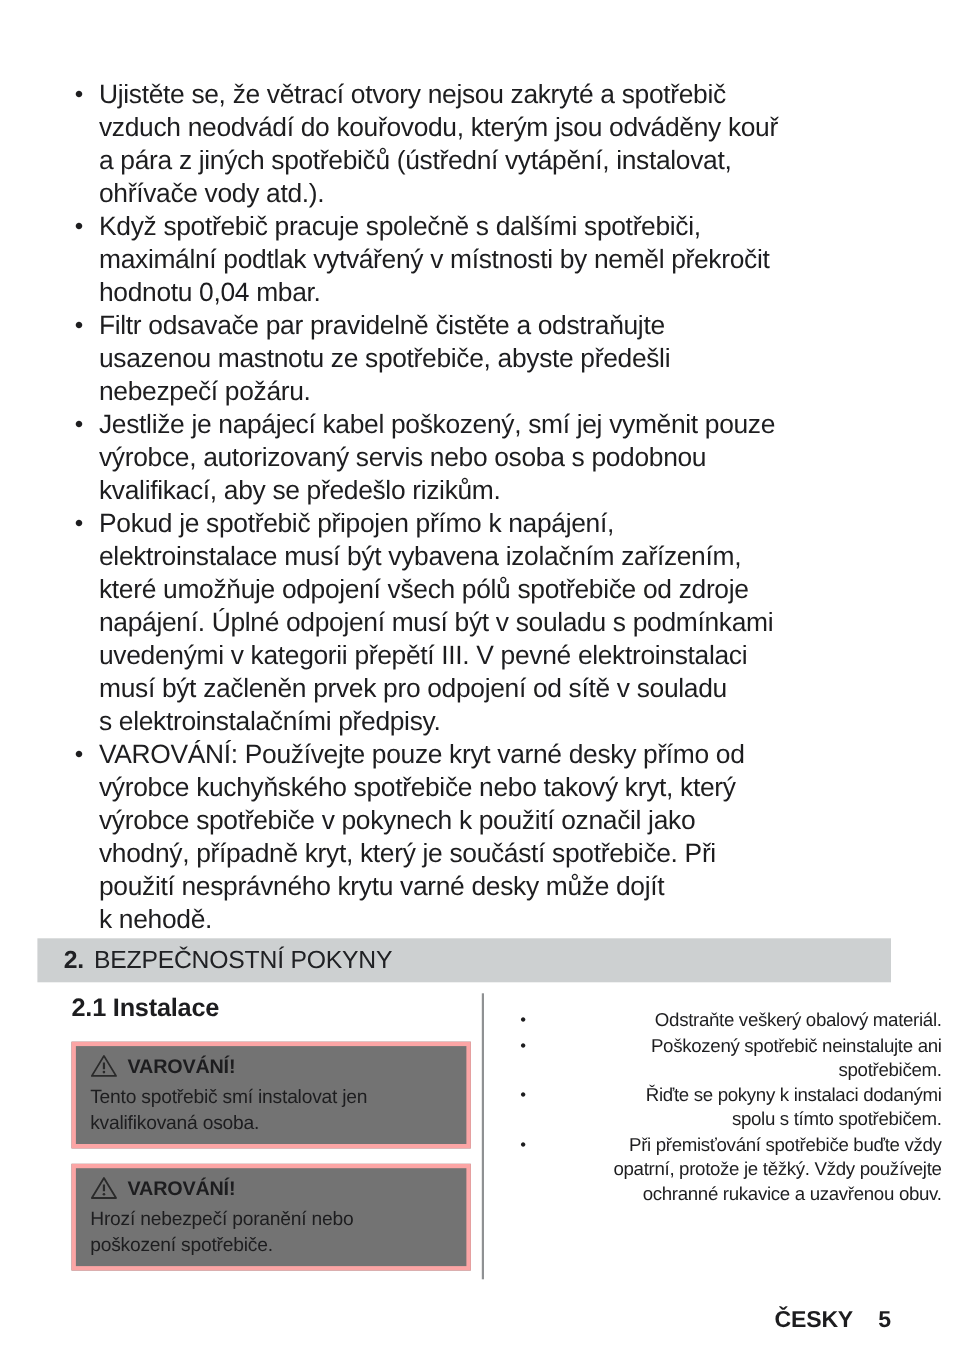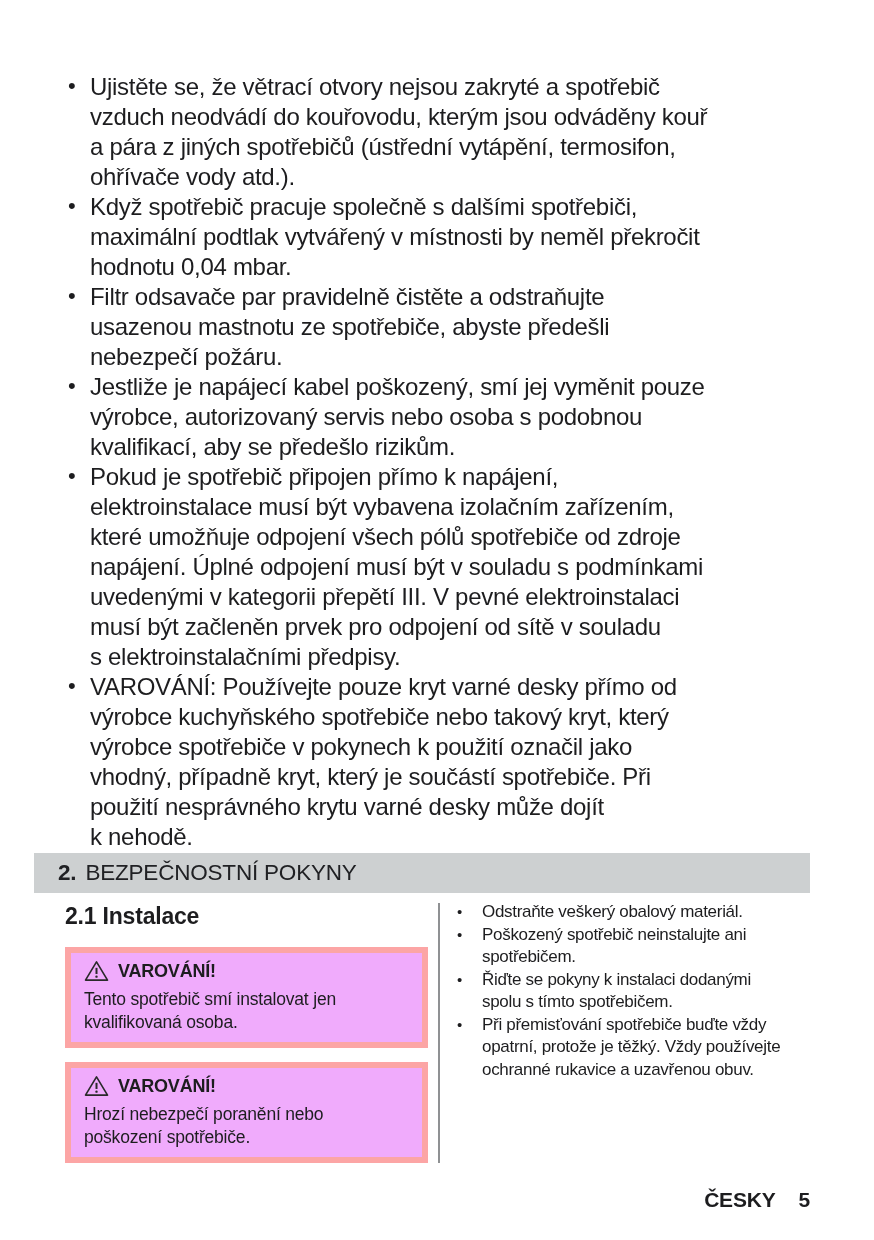--- a/index.html
+++ b/index.html
@@ -25,55 +25,55 @@
     padding-left:24px; box-sizing:border-box;
     font-size:22.5px; letter-spacing:-0.2px; color:#202124;
   }
   .section-number { font-weight:bold; margin-right:9px; }
 
   
   .left-col { position:absolute; left:65px; top:903px; width:363px; }
   .subsection-title { font-size:23px; font-weight:bold; margin:0 0 17px 0; letter-spacing:-0.2px; }
 
   .warning-box {
-    border:6px solid #fca5a5; width:363px; box-sizing:border-box;
-    padding:7px 12px 8px 13px; margin-bottom:14px; background:#f0abfc;
+    border:4px solid #fca5a5; width:363px; box-sizing:border-box;
+    padding:7px 12px 8px 13px; margin-bottom:14px; background:#737373;
   }
   .warning-header { display:flex; align-items:center; gap:9px; margin-bottom:6px; }
   .warning-label { font-weight:bold; font-size:18px; letter-spacing:-0.2px; }
   .warning-text { font-size:17.5px; line-height:23px; white-space:pre; letter-spacing:-0.2px; }
   .warn-icon { flex:0 0 auto; display:block; }
 
   .divider { position:absolute; left:438px; top:903px; width:2px; height:260px; background:#8f9193; }
 
   .install-list {
     position:absolute; left:455px; top:901px; width:385px;
-    list-style:none; margin:0; padding:0;
-    font-size:17px; line-height:22.5px; letter-spacing:-0.3px;
+    list-style:none; margin:16px; padding:0;
+    font-size:17px; line-height:22.5px; letter-spacing:-0.3px;text-align:right;
   }
   .install-list li { position:relative; padding-left:27px; }
   .install-list li::before { content:"\2022"; position:absolute; left:2px; top:0; font-size:15px; }
   .install-list .item-text { display:block; white-space:pre; }
 
   
   .footer {
     position:absolute; top:1188px; right:64px;
     display:flex; gap:23px; font-weight:bold; font-size:21px; letter-spacing:-0.2px;text-align:right;
   }
 </style>
 </head>
 <body>
 
 <div class="page">
 
   <ul class="safety-list">
     <li>
         <span class="item-text">Ujistěte se, že větrací otvory nejsou zakryté a spotřebič
 vzduch neodvádí do kouřovodu, kterým jsou odváděny kouř
-a pára z jiných spotřebičů (ústřední vytápění, termosifon,
+a pára z jiných spotřebičů (ústřední vytápění, instalovat,
 ohřívače vody atd.).</span>
       </li>
     <li>
         <span class="item-text">Když spotřebič pracuje společně s dalšími spotřebiči,
 maximální podtlak vytvářený v místnosti by neměl překročit
 hodnotu 0,04 mbar.</span>
       </li>
     <li>
         <span class="item-text">Filtr odsavače par pravidelně čistěte a odstraňujte
 usazenou mastnotu ze spotřebiče, abyste předešli

